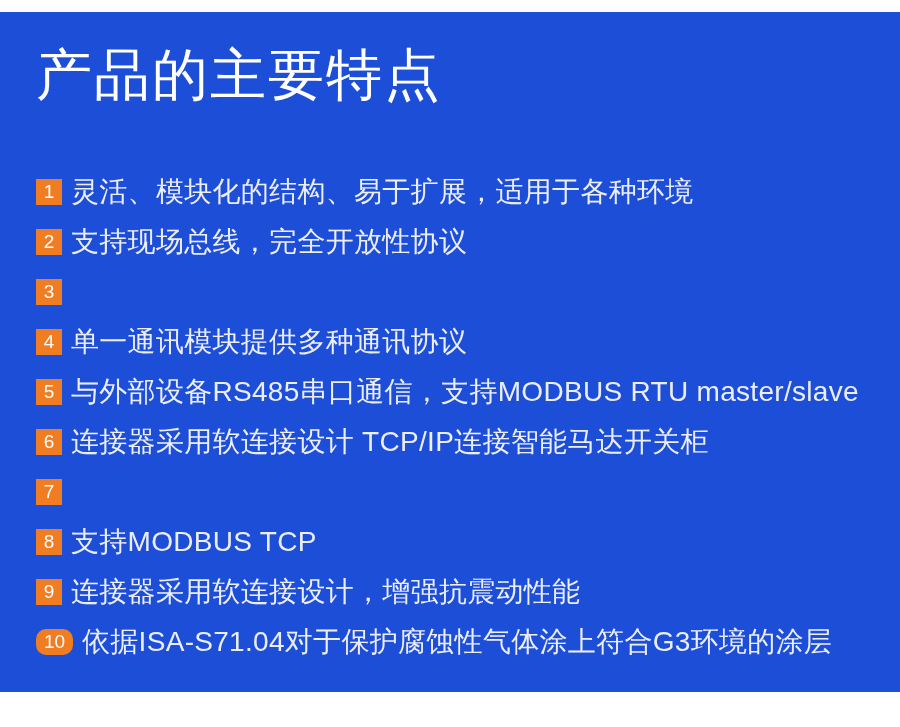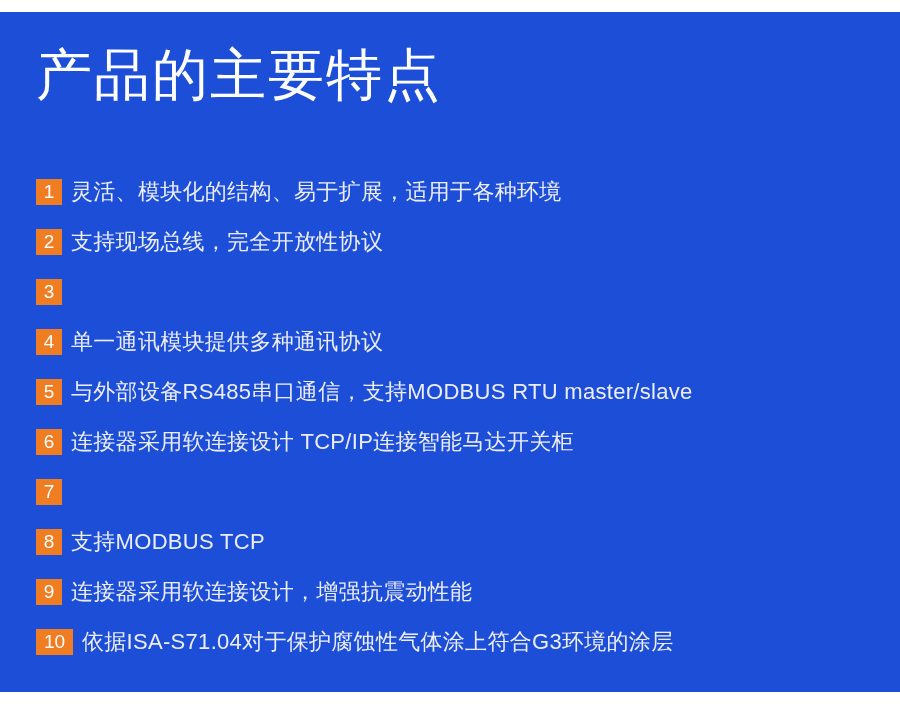--- a/index.html
+++ b/index.html
@@ -52,24 +52,25 @@
     color: #ffffff;
     font-size: 19px;
     line-height: 26px;
     text-align: center;
     padding: 0 3px;
     box-sizing: border-box;
     margin-right: 9px;
   }
   .feature-badge.wide {
     min-width: 37px;
+    border-radius: 10px;
   }
   .feature-text {
     flex: 1 1 auto;
-    font-size: 22px;
+    font-size: 28px;
     line-height: 26px;
     color: #eceef5;
     letter-spacing: 0.3px;
     white-space: nowrap;
   }
 </style>
 </head>
 <body>
 
 <div id="slide">

